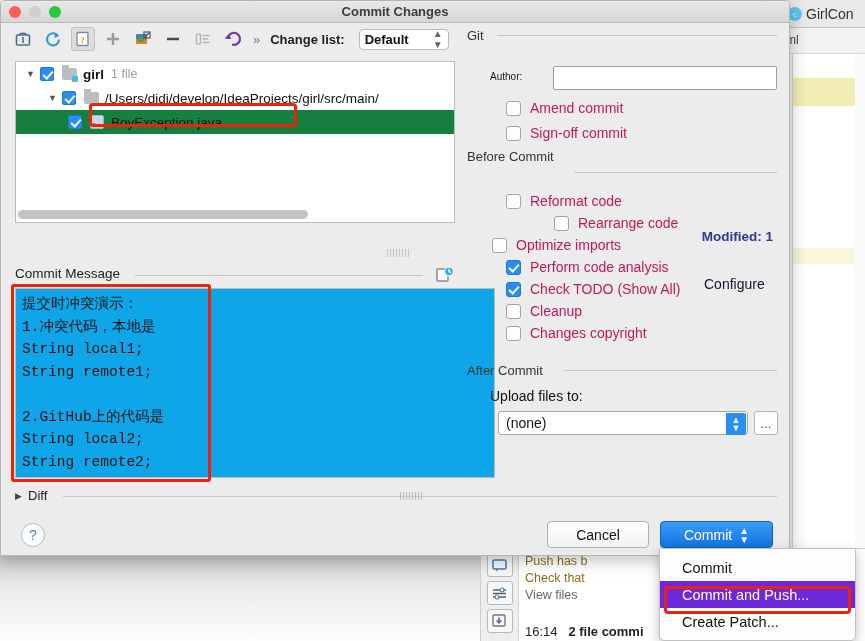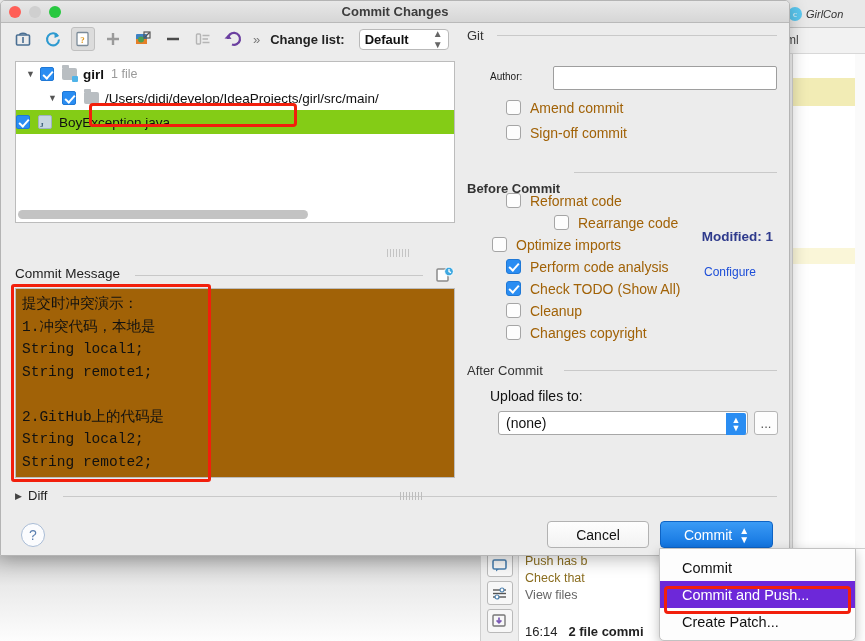--- a/index.html
+++ b/index.html
@@ -19,21 +19,21 @@
     position:absolute; left:780px; top:0; width:85px; height:28px;
     background:#e9e9e9; border-bottom:1px solid #c3c3c3;
     display:flex; align-items:center; gap:4px; padding-left:8px;
   }
   #ide-tabbar .tabicon {
     width:14px;height:14px;border-radius:50%;
     background:#5bc8f0; color:#fff; font-size:9px;
     display:flex;align-items:center;justify-content:center;
     font-family:"Liberation Serif", serif;
   }
-  #ide-tabbar .tablabel { font-size:11px; color:#333; white-space:nowrap;font-style:italic; }
+  #ide-tabbar .tablabel { font-size:14px; color:#333; white-space:nowrap; }
   #ide-breadcrumb {
     position:absolute; left:780px; top:28px; width:85px; height:26px;
     background:#f2f2f2; border-bottom:1px solid #d8d8d8;
     font-size:12px; color:#444; padding:5px 0 0 6px; white-space:nowrap;
   }
   #ide-editor {
     position:absolute; left:792px; top:54px; width:73px; bottom:0;
     background:#ffffff; border-left:1px solid #d4d4d4;
   }
   .hl-line { position:absolute; left:0; right:0; background:#f2ecb5; }
@@ -119,21 +119,21 @@
   #chg-combo .arrows { color:#666; font-size:10px; }
 
   
   #file-tree {
     position:absolute; left:14px; top:60px; width:440px; height:162px;
     background:#fff; border:1px solid #bcbcbc;
   }
   .tree-row { height:24px; display:flex; align-items:center; font-size:13.5px; color:#111; }
   .tree-row.r1 { padding-left:10px; }
   .tree-row.r2 { padding-left:32px; }
-  .tree-row.r3 { background:#84cc16; }
+  .tree-row.r3 { padding-left:52px; background:#15803d; }
   .arrow { width:14px; color:#555; font-size:9px; }
   .cbx {
     width:14px;height:14px;border-radius:2px;border:1px solid #9c9c9c;
     background:#fff; margin-right:8px; flex:none;
   }
   .cbx.on { background:#2a8df2; border-color:#1f78d6; position:relative; }
   .cbx.on::after {
     content:""; position:absolute; left:4px; top:1px; width:4px; height:8px;
     border:solid #fff; border-width:0 2px 2px 0; transform:rotate(42deg);
   }
@@ -176,54 +176,54 @@
   }
 
   
   #cm-header { position:absolute; left:14px; top:265px; width:440px; height:18px; }
   #cm-title { font-size:13.5px; color:#222; float:left; }
   #cm-rule {
     position:absolute; left:120px; top:9px; right:32px; height:1px; background:#c8c8c8;
   }
   #cm-history-icon { position:absolute; right:0; top:0; width:20px; height:18px; }
   #cm-box {
-    position:absolute; left:14px; top:287px; width:440px; height:190px;
-    background:#a16207; border:1px solid #bcbcbc;
+    position:absolute; left:14px; top:287px; width:480px; height:190px;
+    background:#0ea5e9; border:1px solid #bcbcbc;
     font-family:"Liberation Mono", monospace;
     font-size:14.5px; line-height:22.5px; color:#111;
     padding:4px 6px; white-space:pre; overflow:hidden;
   }
   #cm-highlight {
     position:absolute; left:10px; top:283px; width:200px; height:198px;
     border:3px solid #f21f0c; border-radius:3px; pointer-events:none;
   }
 
   
   .sec-title { position:absolute; font-size:13px; color:#333; }
   .sec-rule { position:absolute; height:1px; background:#c9c9c9; }
   #author-label { position:absolute; left:489px; top:70px; font-size:10px; color:#1a1a1a; }
   #author-input {
     position:absolute; left:552px; top:65px; width:224px; height:24px;
     background:#fff; border:1px solid #9e9e9e; border-radius:2px;
   }
   .chk-row {
-    position:absolute; display:flex; align-items:flex-start;
-    font-size:14px; color:#a16207;
+    position:absolute; display:flex; align-items:flex-end;
+    font-size:14px; color:#be185d;
   }
   .chk {
     width:15px;height:15px;border-radius:3px;border:1px solid #a5a5a5;
     background:#fdfdfd; margin-right:9px; flex:none;
   }
   .chk.on { background:#2a8df2; border-color:#1f78d6; position:relative; }
   .chk.on::after {
     content:""; position:absolute; left:4px; top:1px; width:4px; height:8px;
     border:solid #fff; border-width:0 2px 2px 0; transform:rotate(42deg);
   }
   #configure-link {
-    position:absolute; left:703px; top:264px; font-size:12px; color:#1d4ed8;
+    position:absolute; left:703px; top:275px; font-size:14px; color:#0f172a;
   }
   #upload-label { position:absolute; left:489px; top:387px; font-size:14px; color:#111; }
   #upload-combo {
     position:absolute; left:497px; top:410px; width:250px; height:24px;
     background:#fff; border:1px solid #a7a7a7; border-radius:3px;
     display:flex; align-items:center; font-size:14px; color:#111; padding-left:7px;
   }
   #upload-combo .stepper {
     position:absolute; right:1px; top:1px; width:20px; height:22px;
     background:#2a8df2; border-radius:0 2px 2px 0;
@@ -477,21 +477,21 @@
 
   <div class="chk-row" style="left:505px; top:99px;">
     <span class="chk"></span>
     <span>Amend commit</span>
   </div>
   <div class="chk-row" style="left:505px; top:124px;">
     <span class="chk"></span>
     <span>Sign-off commit</span>
   </div>
 
-  <div class="sec-title" style="left:466px; top:180px;font-weight:bold;">Before Commit</div>
+  <div class="sec-title" style="left:466px; top:148px;">Before Commit</div>
   <div class="sec-rule" style="left:573px; top:171px; width:203px;"></div>
 
   <div class="chk-row" style="left:505px; top:192px;">
     <span class="chk"></span>
     <span>Reformat code</span>
   </div>
   <div class="chk-row" style="left:505px; top:214px;padding-left:48px;">
     <span class="chk"></span>
     <span>Rearrange code</span>
   </div>

